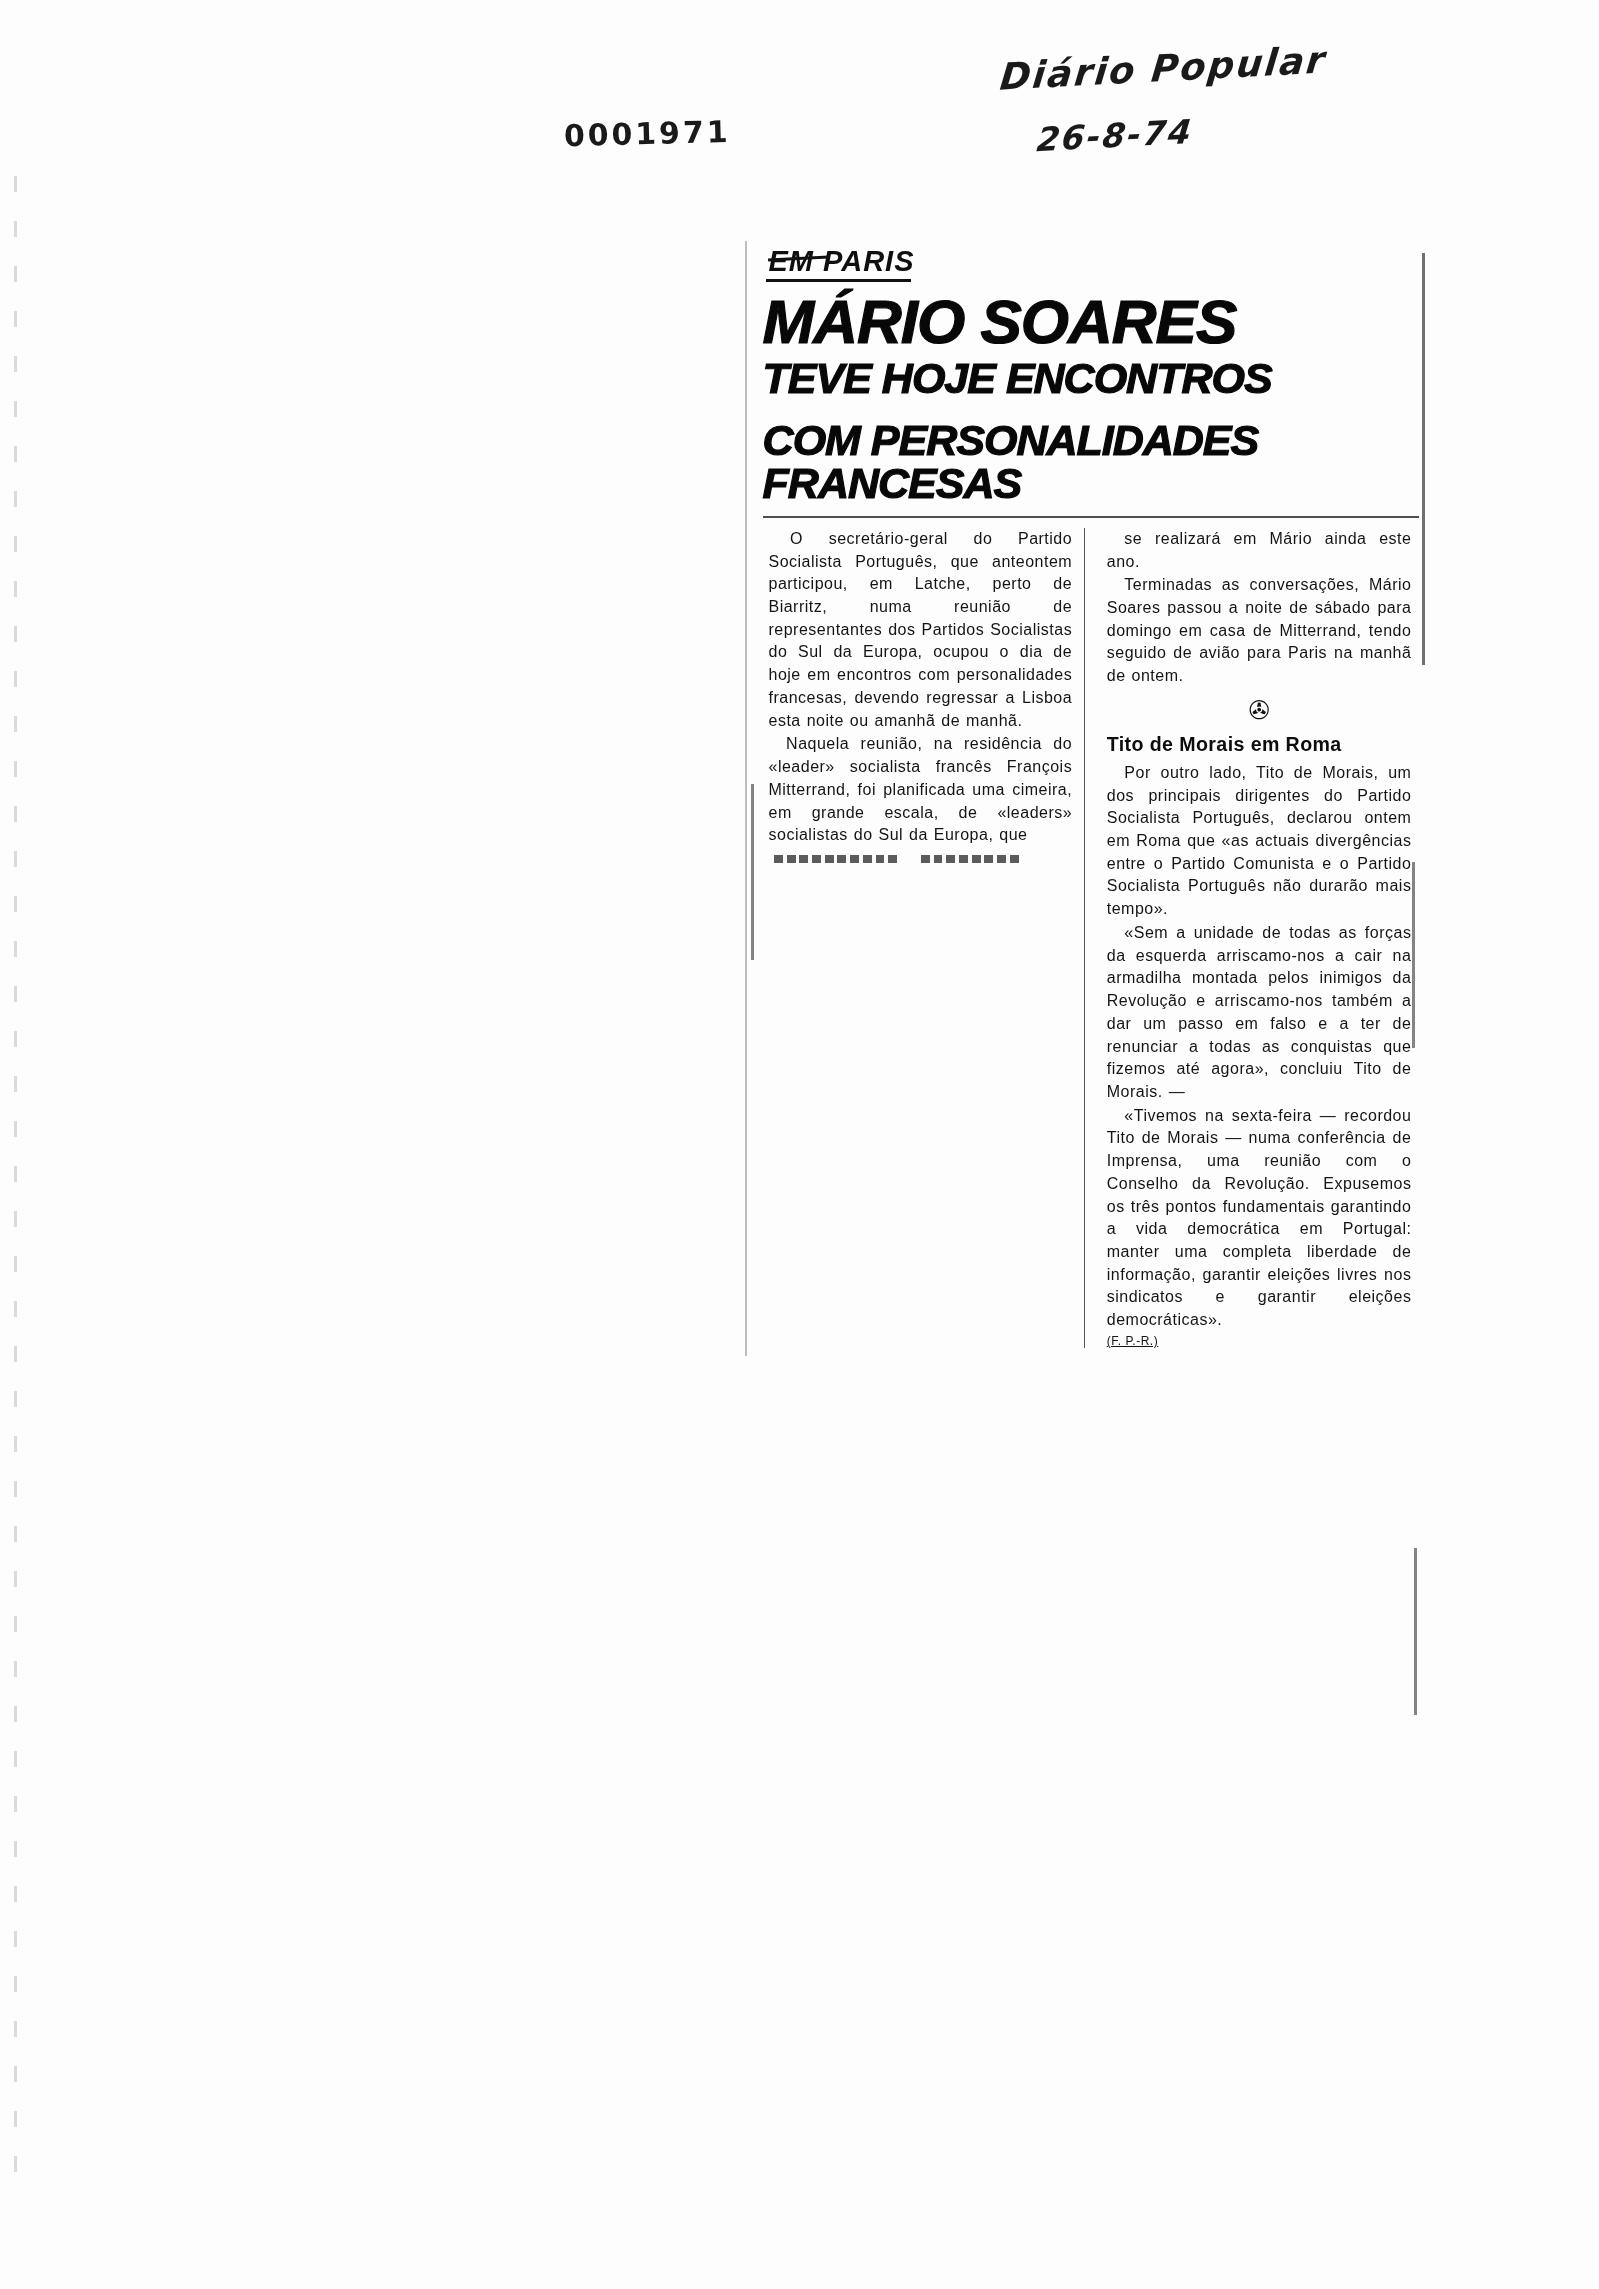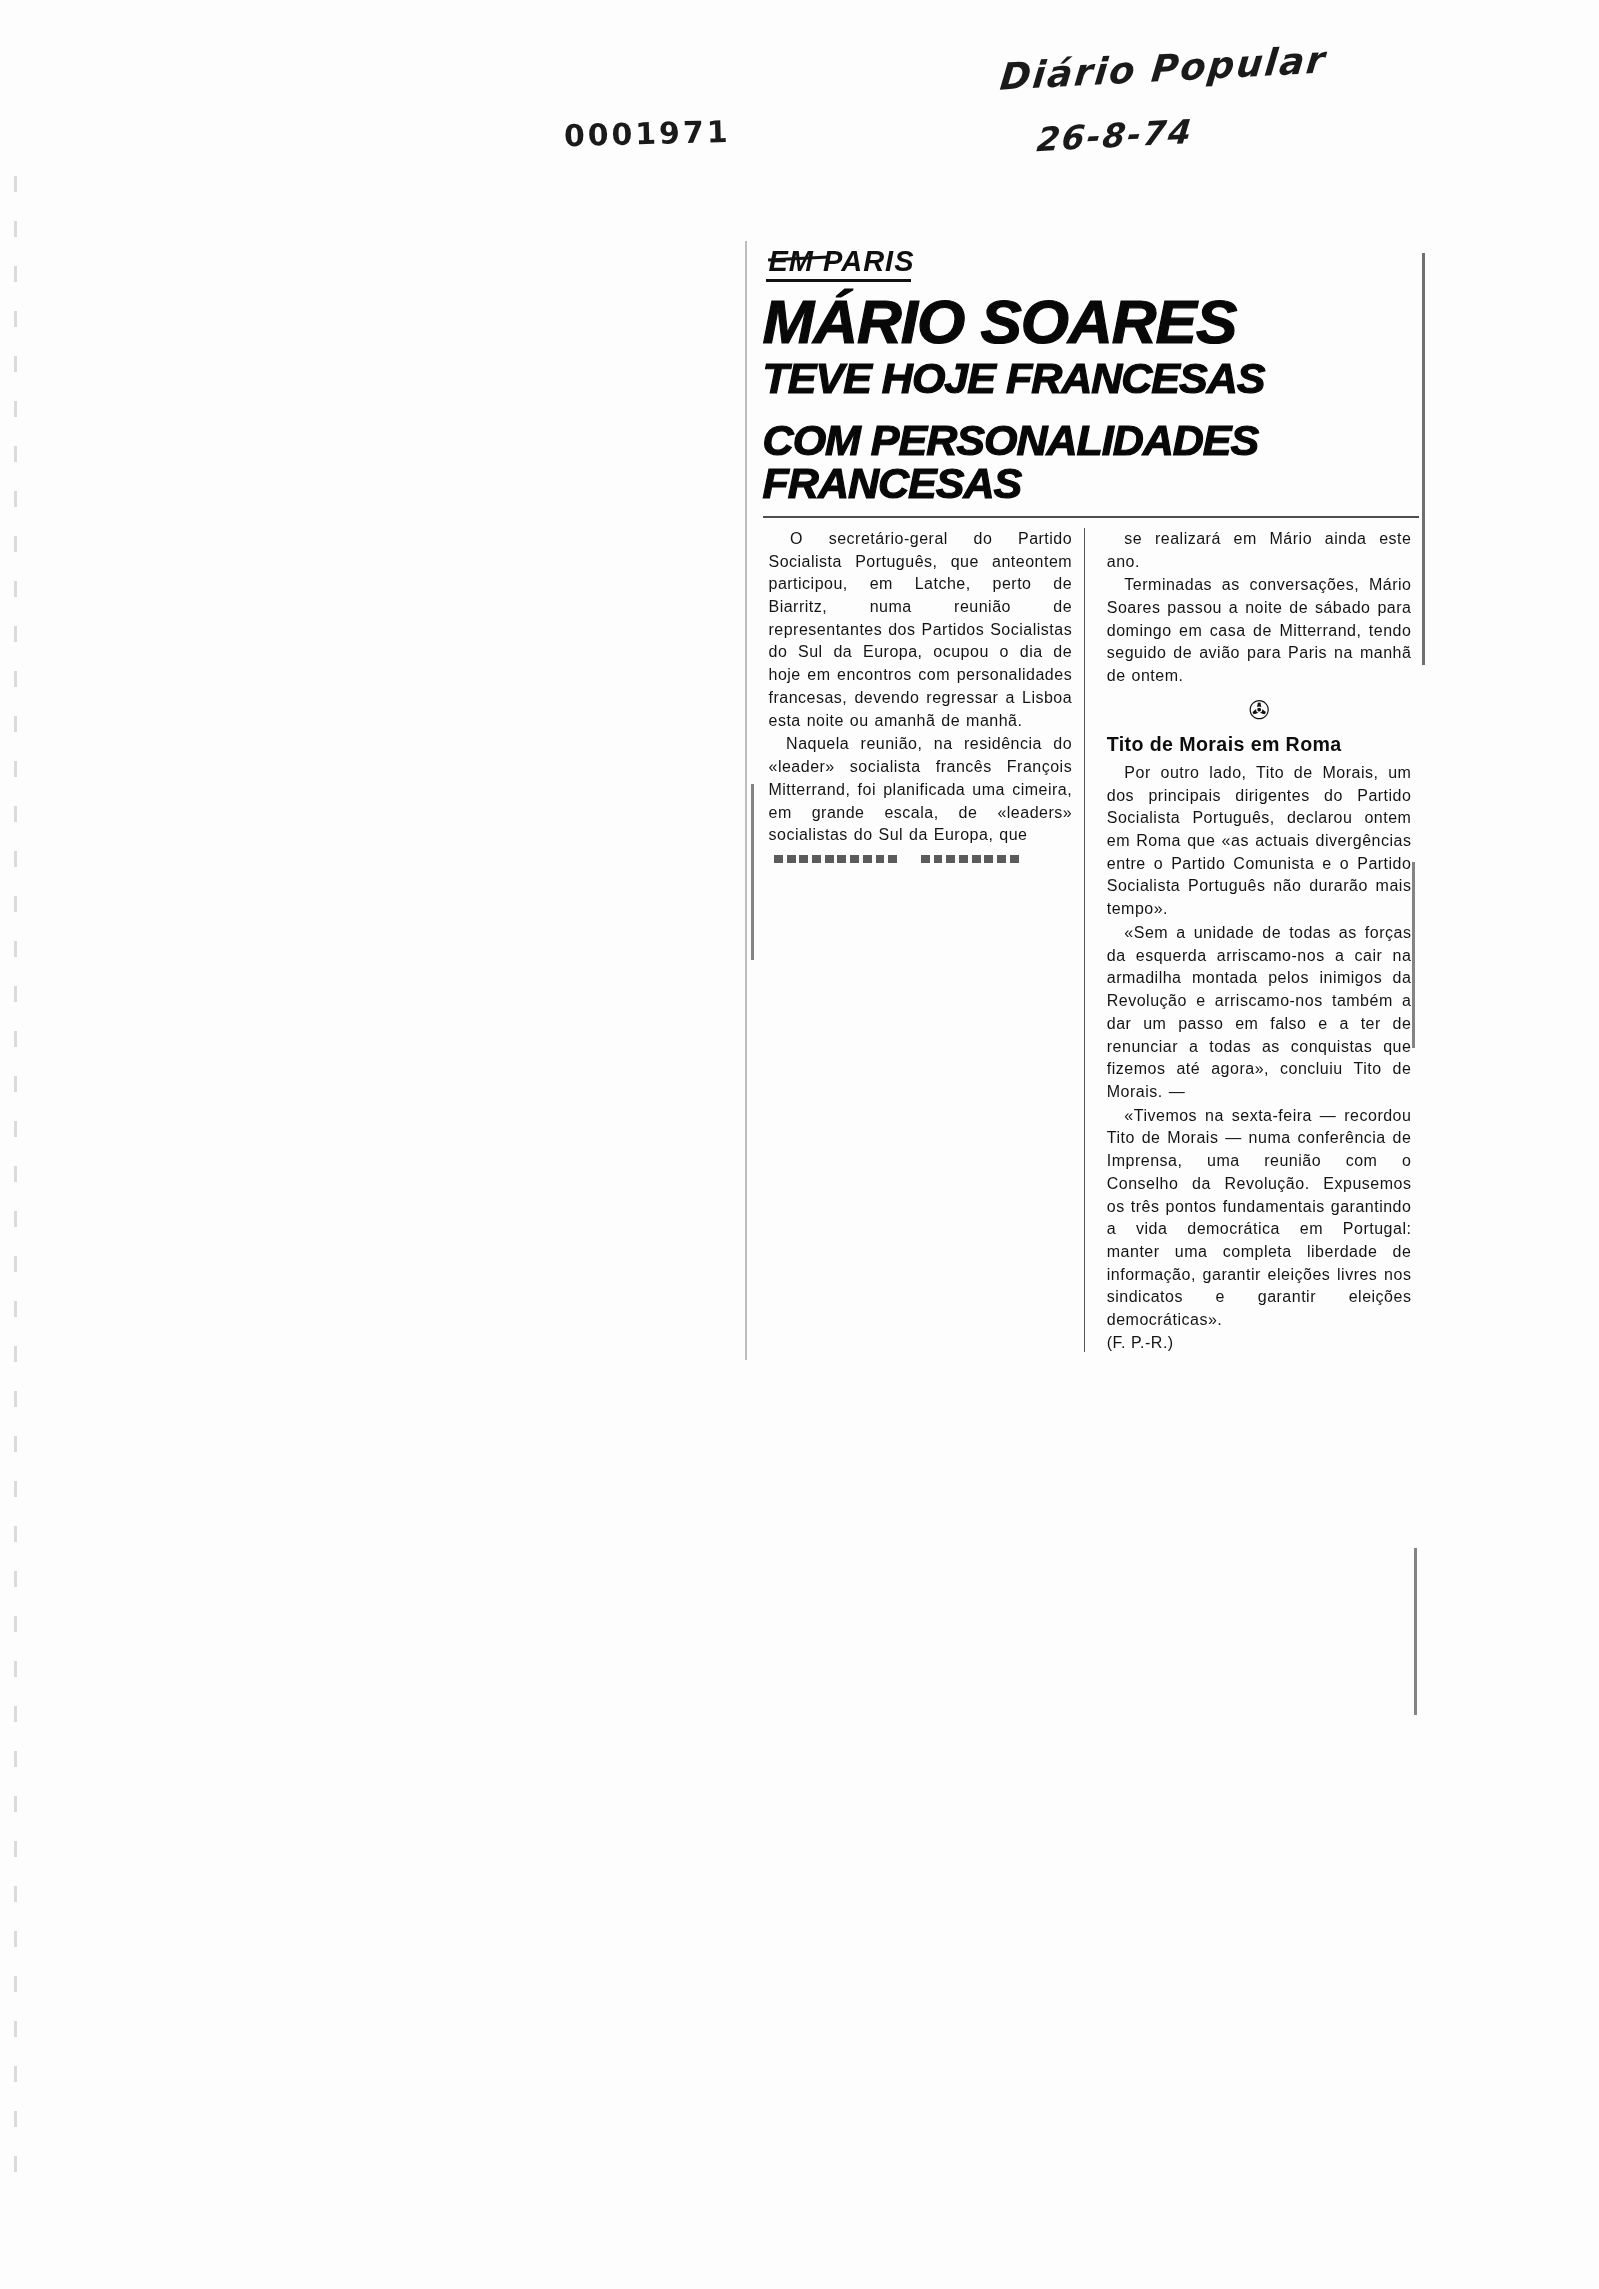--- a/index.html
+++ b/index.html
@@ -195,23 +195,24 @@
     display: block;
     text-align: center;
     margin: 9.8px 0 2px 0;
     font-size: 25.5px;
     line-height: 1;
     color: #111;
   }
 
   .signoff {
     margin-top: 2px;
-    font-size: 16px;
+    font-size: 12px;
     letter-spacing: 0.5px;
     color: #141414;
+    text-decoration: underline;
   }
   .tear-row { display: flex; gap: 21.6px; margin-left: 5.9px; margin-top: 7.8px;}
   .tear-row div {
     height: 7.8px;
     background: repeating-linear-gradient(
       to right,
       #333 0px, #333 8.8px,
       transparent 8.8px, transparent 12.7px
     );
     opacity: .8;
@@ -276,21 +277,21 @@
     <div class="left-edge-mid"></div>
 
     <div class="kicker-wrap">
       <span class="kicker">EM PARIS</span>
       <span class="kicker-underline"></span>
       <span class="kicker-strike"></span>
     </div>
 
     <div class="headline">
       <div class="line l1">MÁRIO SOARES</div>
-      <div class="line l2">TEVE HOJE FRANCESAS</div>
+      <div class="line l2">TEVE HOJE ENCONTROS</div>
       <div class="line l3">COM PERSONALIDADES</div>
       <div class="line l4">FRANCESAS</div>
     </div>
 
     <div class="rule-under-head"></div>
 
     <div class="columns">
 
       <div class="col left">
         <p class="first">O secretário-geral do Partido Socialista Português, que anteontem participou, em Latche, perto de Biarritz, numa reunião de representantes dos Partidos Socialistas do Sul da Europa, ocupou o dia de hoje em encontros com personalidades francesas, devendo regressar a Lisboa esta noite ou amanhã de manhã.</p>

